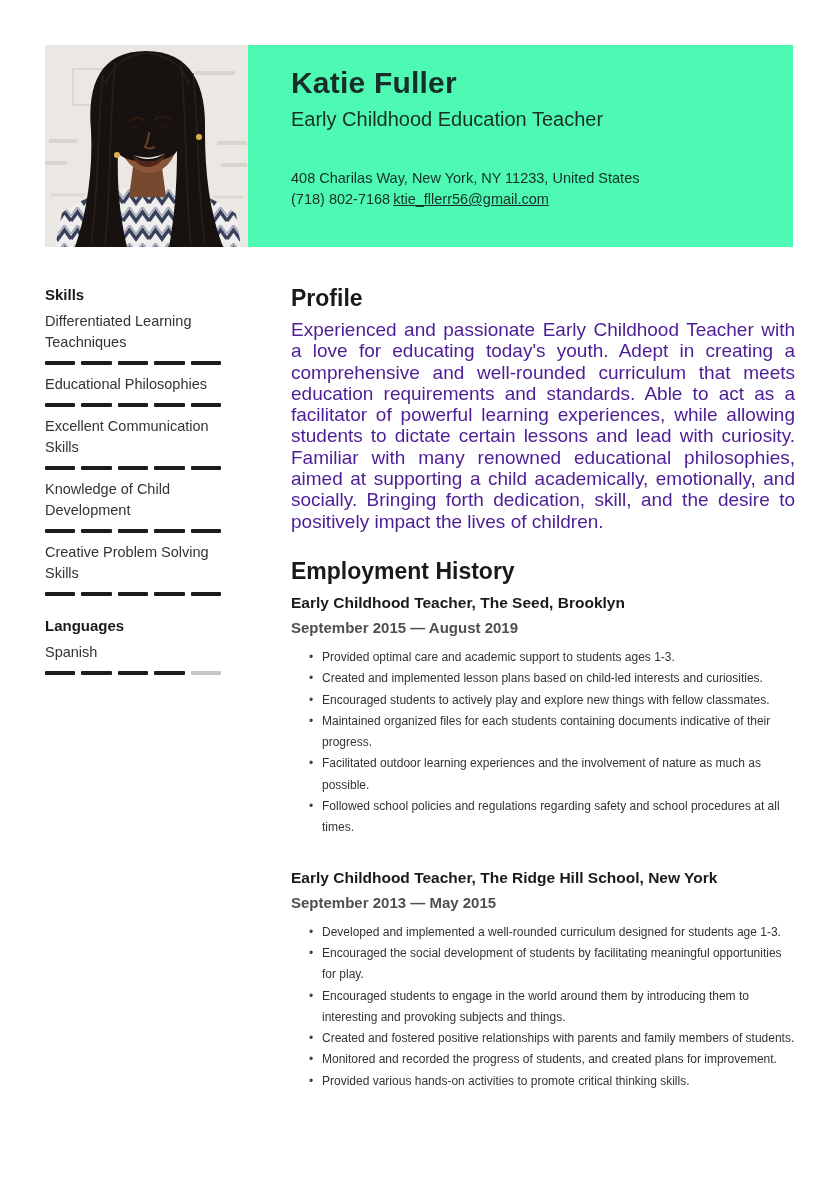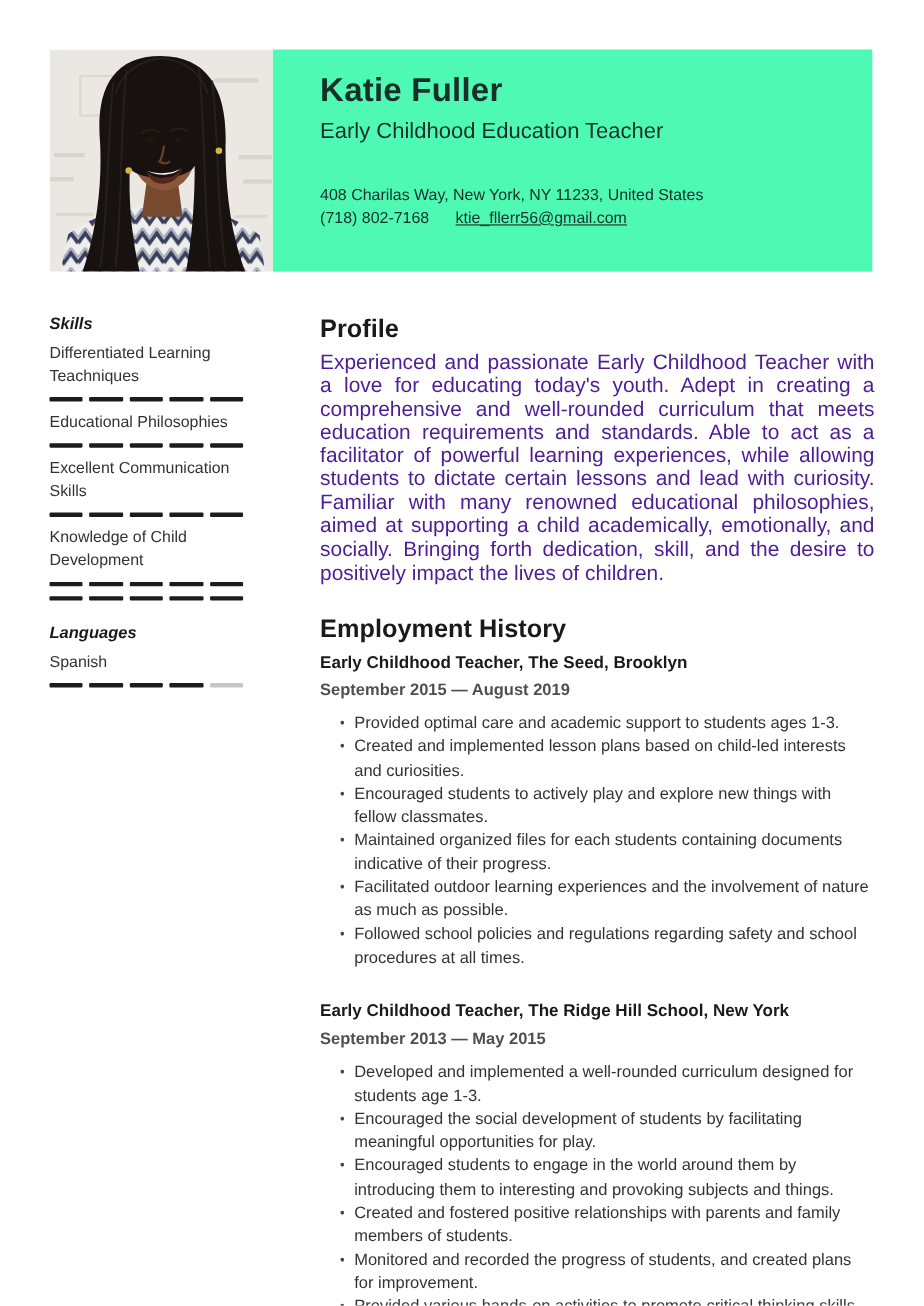--- a/index.html
+++ b/index.html
@@ -13,42 +13,42 @@
     padding-left:12px;
   }
   
   .header{position:absolute;left:45px;top:45px;width:748px;height:202px;display:flex;}
   .photo{width:203px;height:202px;flex:none;overflow:hidden;}
   .photo svg{display:block;}
   .header-green{flex:1;background:#4EF9B3;box-sizing:border-box;padding:21px 28px 0 43px;}
   .name{margin:0;font-size:30px;line-height:34px;font-weight:bold;color:#182e28;letter-spacing:.2px;}
   .subtitle{margin-top:7px;font-size:20px;line-height:24px;color:#182e28;}
   .contact{margin-top:37px;font-size:14.5px;line-height:21px;color:#14302a;}
-  .contact-row{display:flex;gap:24px;align-items:baseline;}
+  .contact-row{display:flex;gap:3px;align-items:baseline;}
   .email-link{color:#14302a;text-decoration:underline;cursor:pointer;}
   
   .sidebar{position:absolute;left:45px;top:284px;width:176px;}
   .main{position:absolute;left:291px;top:284px;width:504px;}
   
-  .side-heading{margin:0 0 6px;font-size:15px;line-height:21px;font-weight:bold;color:#1a1a1a;font-style:italic;}
+  .side-heading{margin:0 0 6px;font-size:15px;line-height:21px;font-weight:bold;color:#1a1a1a;}
   .side-list{list-style:none;margin:0;padding:0;}
   .skill-label{font-size:14.5px;line-height:21px;color:#333333;}
   .meter{display:flex;gap:6px;height:4px;margin:8px 0 9px;}
   .seg{flex:1;background:#c6c6c6;border-radius:1px;}
   .seg.filled{background:#1c1c1c;}
   .side-section + .side-section{margin-top:19px;}
   
   .main-heading{margin:0 0 7px;font-size:23px;line-height:28px;font-weight:bold;color:#1a1a1a;}
   .profile-text{margin:0;font-size:19px;line-height:21.3px;color:#4c1d95;text-align:justify;}
   .employment-section{margin-top:25px;}
   .job + .job{margin-top:28px;}
   .job-title{margin:0 0 4px;font-size:15.5px;line-height:21px;font-weight:bold;color:#1a1a1a;}
   .job-dates{margin:0 0 9px;font-size:15px;line-height:21px;color:#4f4f4f;font-weight:bold;}
   .job-bullets{list-style:none;margin:0;padding:0;}
-  .job-bullets li{position:relative;padding-left:31px;font-size:15px;line-height:21.3px;color:#333333;}
+  .job-bullets li{position:relative;padding-left:31px;font-size:12px;line-height:21.3px;color:#333333;}
   .job-bullets li::before{content:"•";position:absolute;left:18px;top:0;color:#444444;font-size:12px;line-height:21.3px;}
 </style>
 </head>
 <body>
 
 <div class="page">
 
   <header class="header">
     <div class="photo">
 
@@ -145,20 +145,21 @@
     <div class="meter">
               <span class="seg filled"></span>
               <span class="seg filled"></span>
               <span class="seg filled"></span>
               <span class="seg filled"></span>
               <span class="seg filled"></span>
             </div>
   </li>
 
   <li class="side-item">
+    <div class="skill-label">Creative Problem Solving Skills</div>
     <div class="meter">
               <span class="seg filled"></span>
               <span class="seg filled"></span>
               <span class="seg filled"></span>
               <span class="seg filled"></span>
               <span class="seg filled"></span>
             </div>
   </li>
 </ul>
     </section>

